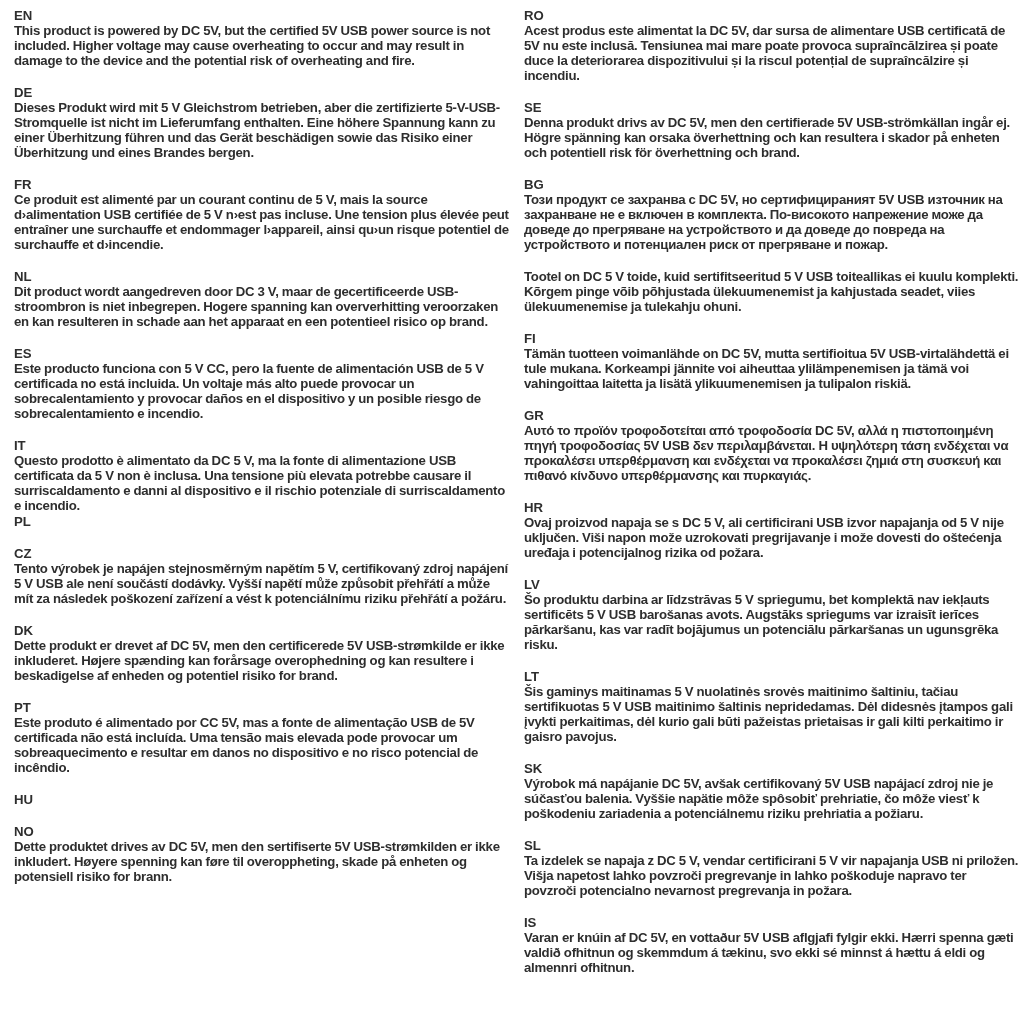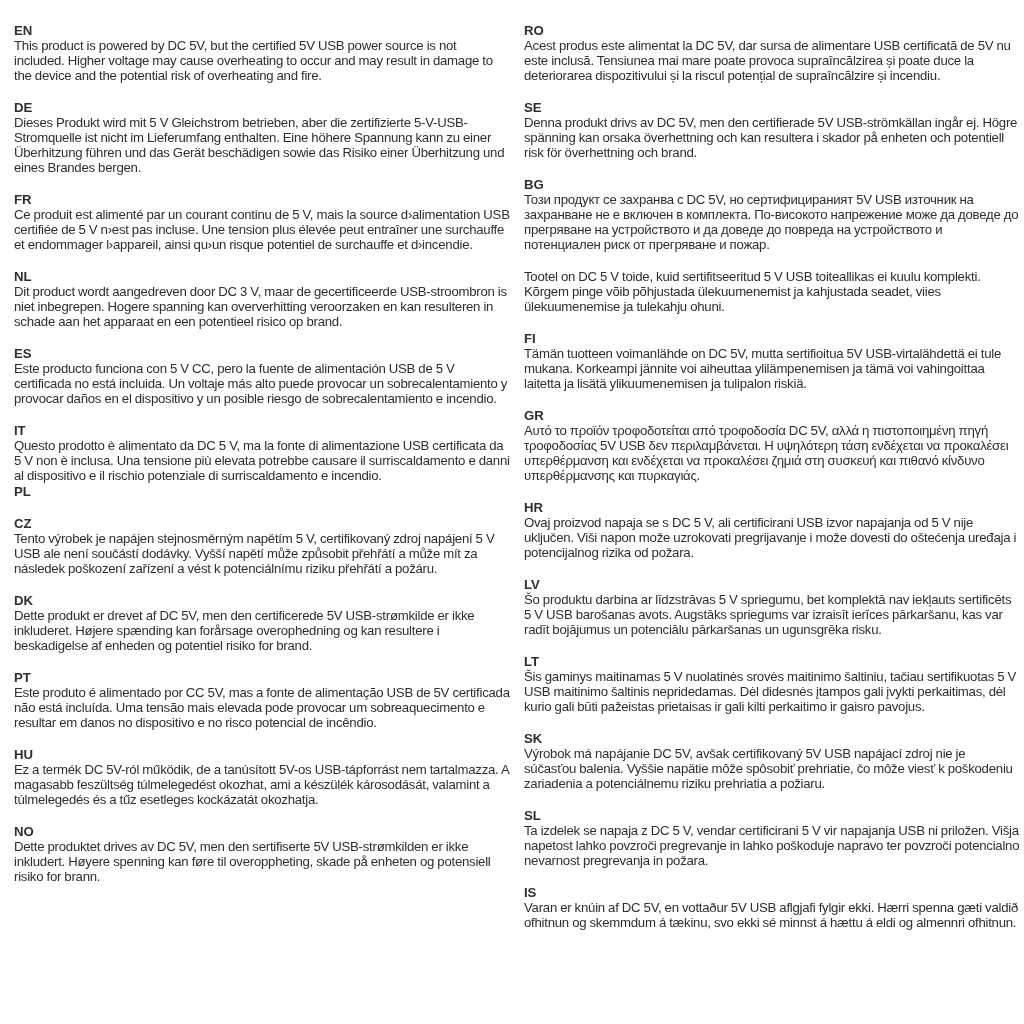--- a/index.html
+++ b/index.html
@@ -18,40 +18,40 @@
     display: flex;
     box-sizing: border-box;
     width: 1024px;
     height: 1024px;
     padding: 8px 4px 0 14px;
     gap: 14px;
   }
   .col {
     flex: 0 0 496px;
     width: 496px;
-    margin-top: 15px;
   }
   .section {
     margin: 0 0 17px 0;
   }
   .section.tight {
     margin-bottom: 1px;
   }
   .code {
     font-weight: bold;
     font-size: 13.2px;
     line-height: 15px;
     letter-spacing: -0.1px;
   }
   .text {
     margin: 0;
     font-size: 13.2px;
     line-height: 15px;
     letter-spacing: -0.25px;
     word-spacing: -0.2px;
+    font-weight: bold;
   }
 </style>
 </head>
 <body>
 
 <div class="page">
 
   <div class="col">
     <div class="section">
       <div class="code">EN</div>
@@ -87,21 +87,20 @@
     <div class="section">
       <div class="code">DK</div>
       <p class="text">Dette produkt er drevet af DC 5V, men den certificerede 5V USB-strømkilde er ikke inkluderet. Højere spænding kan forårsage overophedning og kan resultere i beskadigelse af enheden og potentiel risiko for brand.</p>
     </div>
     <div class="section">
       <div class="code">PT</div>
       <p class="text">Este produto é alimentado por CC 5V, mas a fonte de alimentação USB de 5V certificada não está incluída. Uma tensão mais elevada pode provocar um sobreaquecimento e resultar em danos no dispositivo e no risco potencial de incêndio.</p>
     </div>
     <div class="section">
       <div class="code">HU</div>
-      <p class="text">Ez a termék DC 5V-ról működik, de a tanúsított 5V-os USB-tápforrást nem tartalmazza. A magasabb feszültség túlmelegedést okozhat, ami a készülék károsodását, valamint a túlmelegedés és a tűz esetleges kockázatát okozhatja.</p>
     </div>
     <div class="section">
       <div class="code">NO</div>
       <p class="text">Dette produktet drives av DC 5V, men den sertifiserte 5V USB-strømkilden er ikke inkludert. Høyere spenning kan føre til overoppheting, skade på enheten og potensiell risiko for brann.</p>
     </div>
   </div>
 
   <div class="col">
     <div class="section">
       <div class="code">RO</div>

